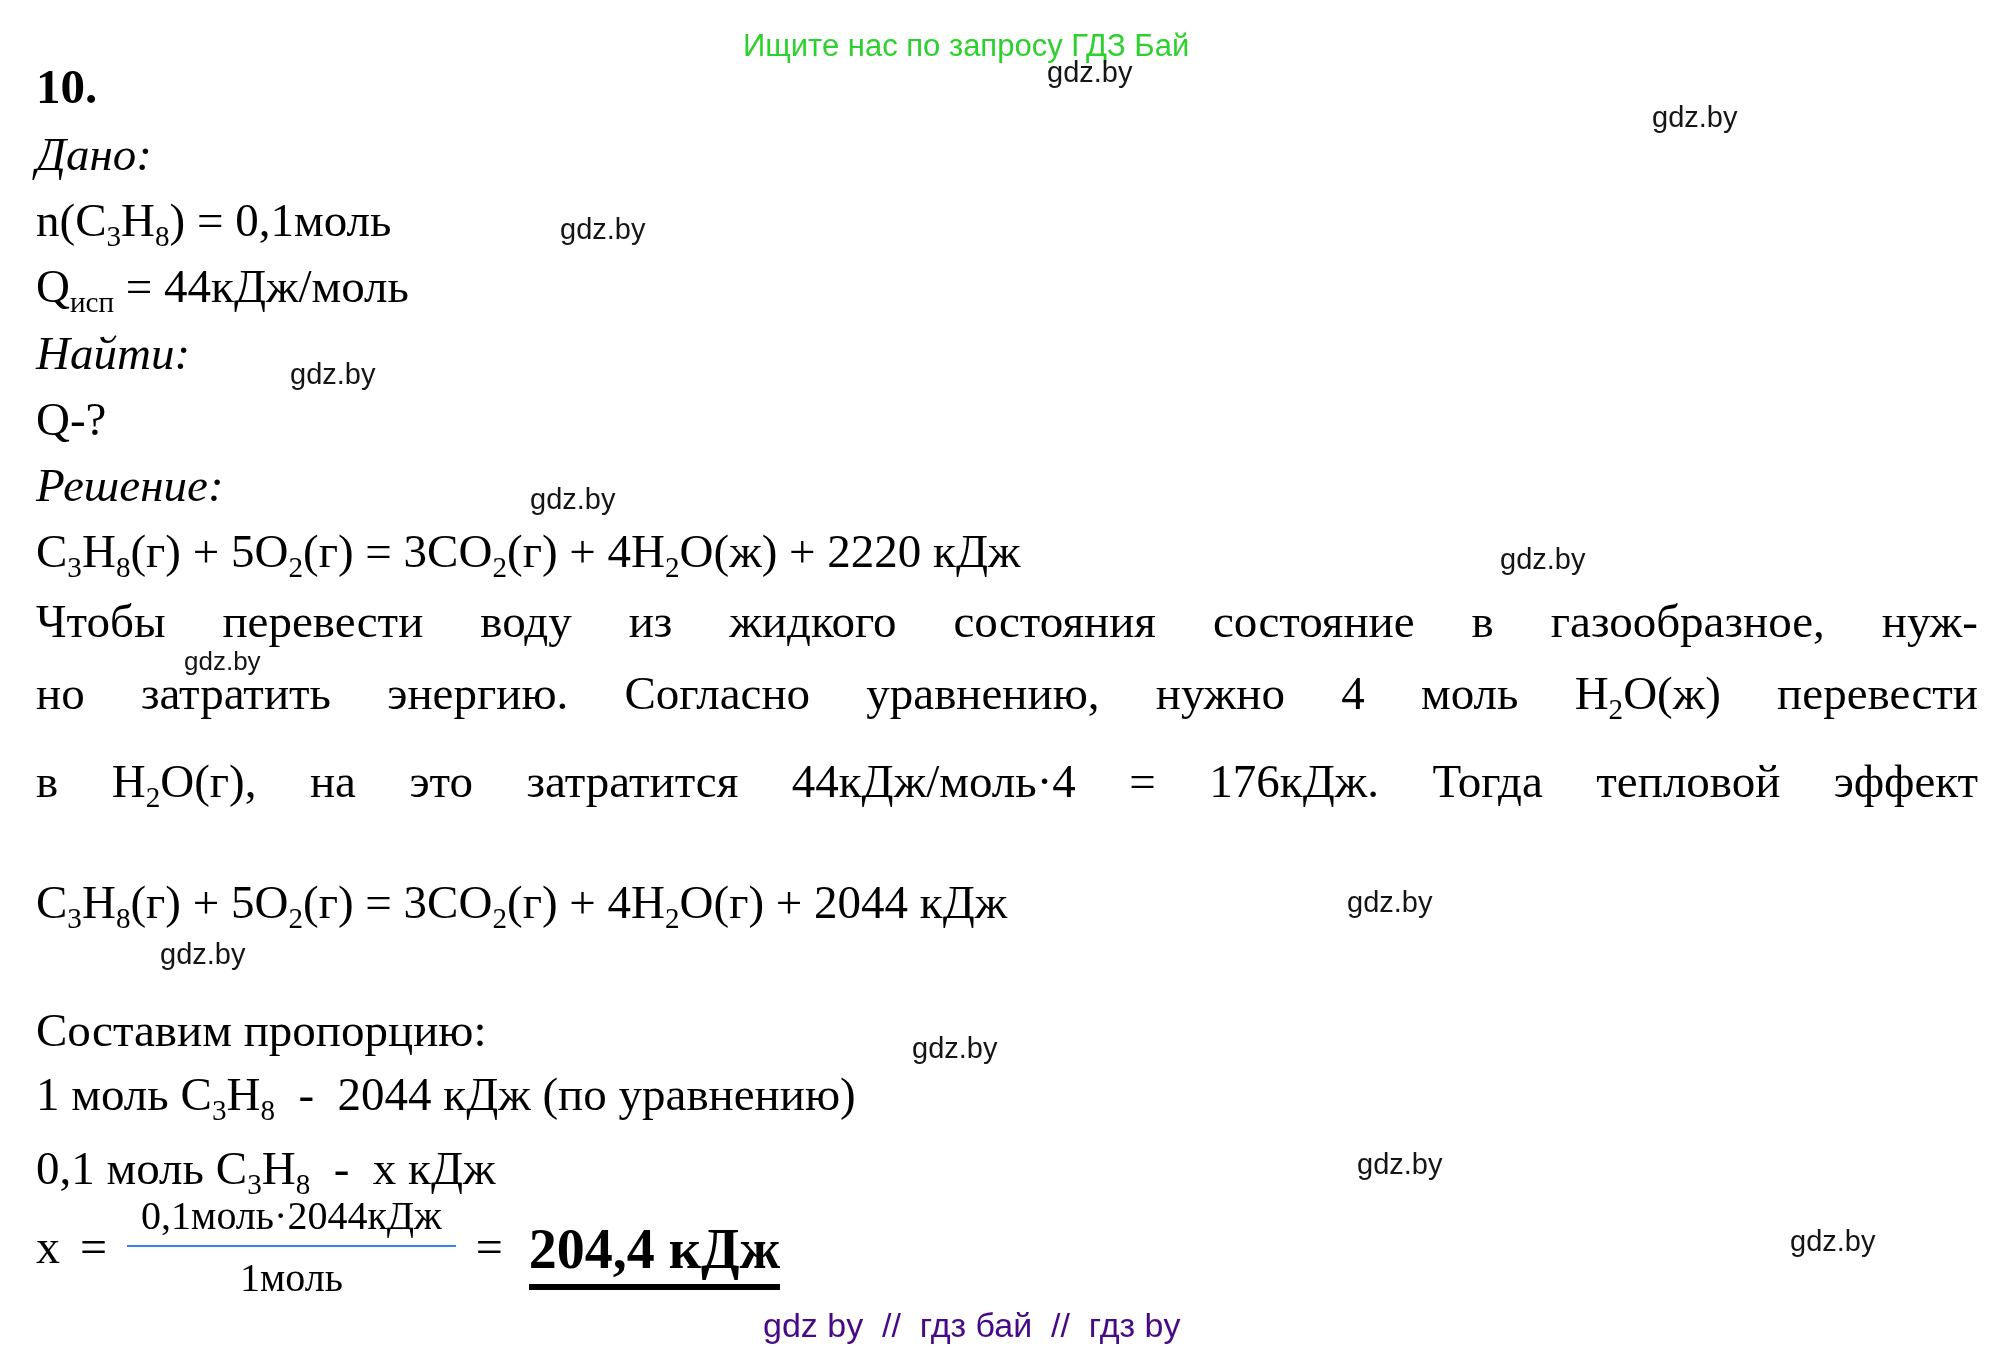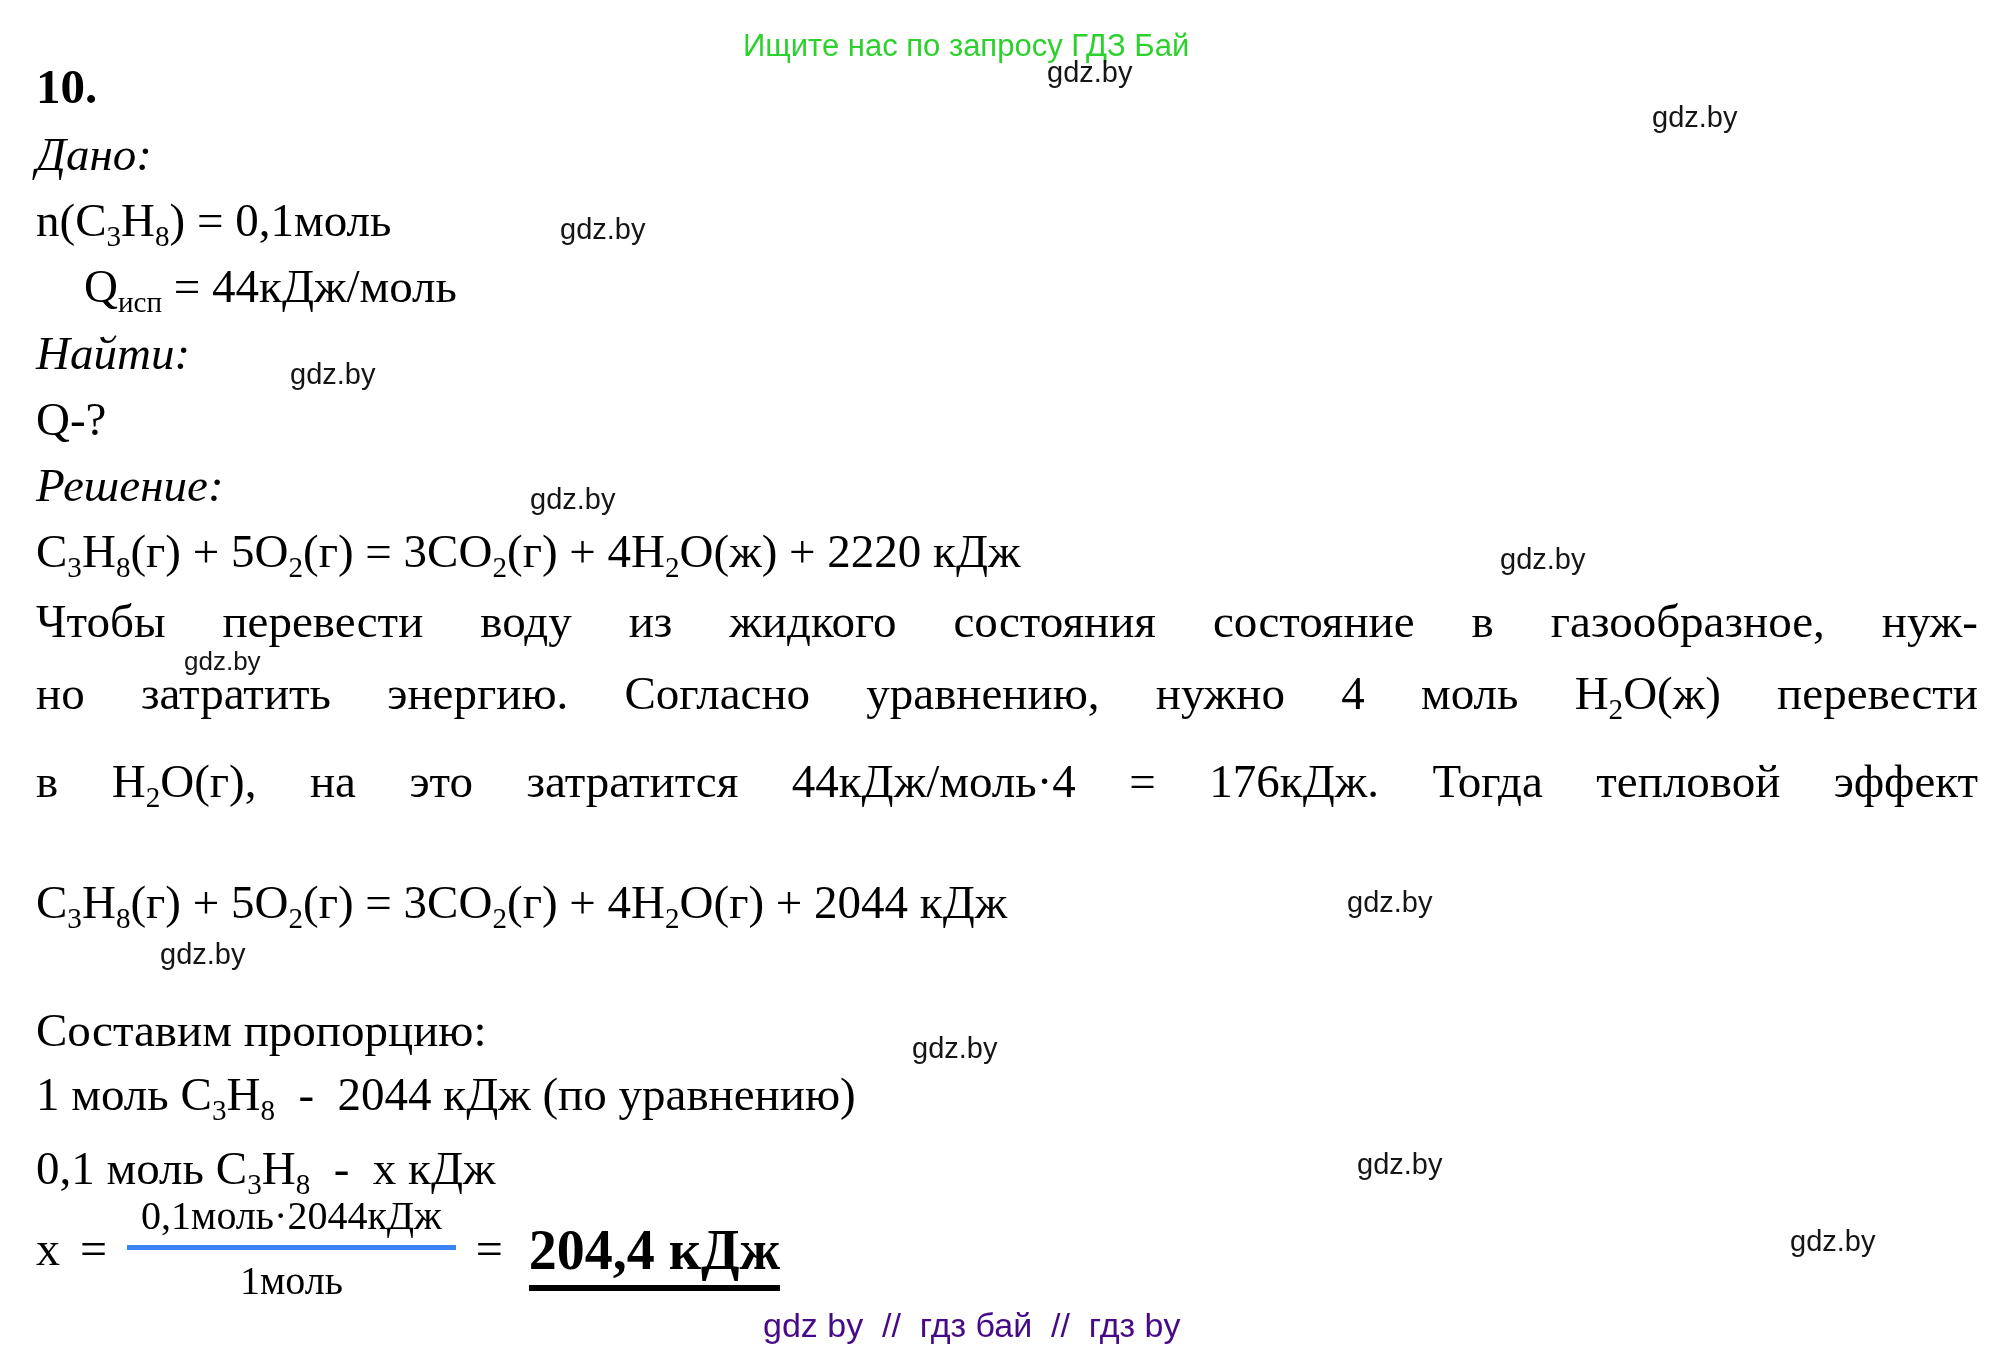--- a/index.html
+++ b/index.html
@@ -38,21 +38,21 @@
   .wm-11 { left: 1357px; top: 1148px; }
   .wm-12 { left: 1790px; top: 1225px; }
 
   
   .line { left: 36px; font-size: 47px; line-height: 58px; }
   .bold   { font-weight: bold; }
   .italic { font-style: italic; }
   .l-num      { top: 58px;  font-size: 49px; }
   .l-given    { top: 125px; }
   .l-given0   { top: 191px; }
-  .l-given1   { top: 257px; margin-left: 48px; }
+  .l-given1   { top: 257px; }
   .l-find     { top: 324px; }
   .l-findv    { top: 390px; }
   .l-solution { top: 456px; }
   .l-eq1      { top: 522px; }
   .l-eq2      { top: 873px; }
   .l-propin   { top: 1001px; }
   .l-prop0    { top: 1065px; }
   .l-prop1    { top: 1099px; margin-top: 40px; }
 
   sub { font-size: 62%; }
@@ -67,21 +67,21 @@
   .para-line.no-just { text-align: left; text-align-last: auto; }
 
   
   .formula {
     position: absolute;
     left: 36px; top: 1192px;
     display: flex; align-items: center; gap: 20px;
     font-size: 48px;
   }
   .frac { display: inline-block; text-align: center; font-size: 40px; }
-  .frac .fnum { display: block; padding: 0 14px 6px 14px; border-bottom: 5px solid #3b82f6; }
+  .frac .fnum { display: block; padding: 0 14px 6px 14px; border-bottom: 2px solid #3b82f6; }
   .frac .fden { display: block; padding-top: 7px; }
   .fresult {
     font-size: 56px; font-weight: bold;
     border-bottom: 6px solid #000; padding-bottom: 3px;
     margin-left: 6px;
     margin-top: 13px;
   }
 
   
   .footer {

